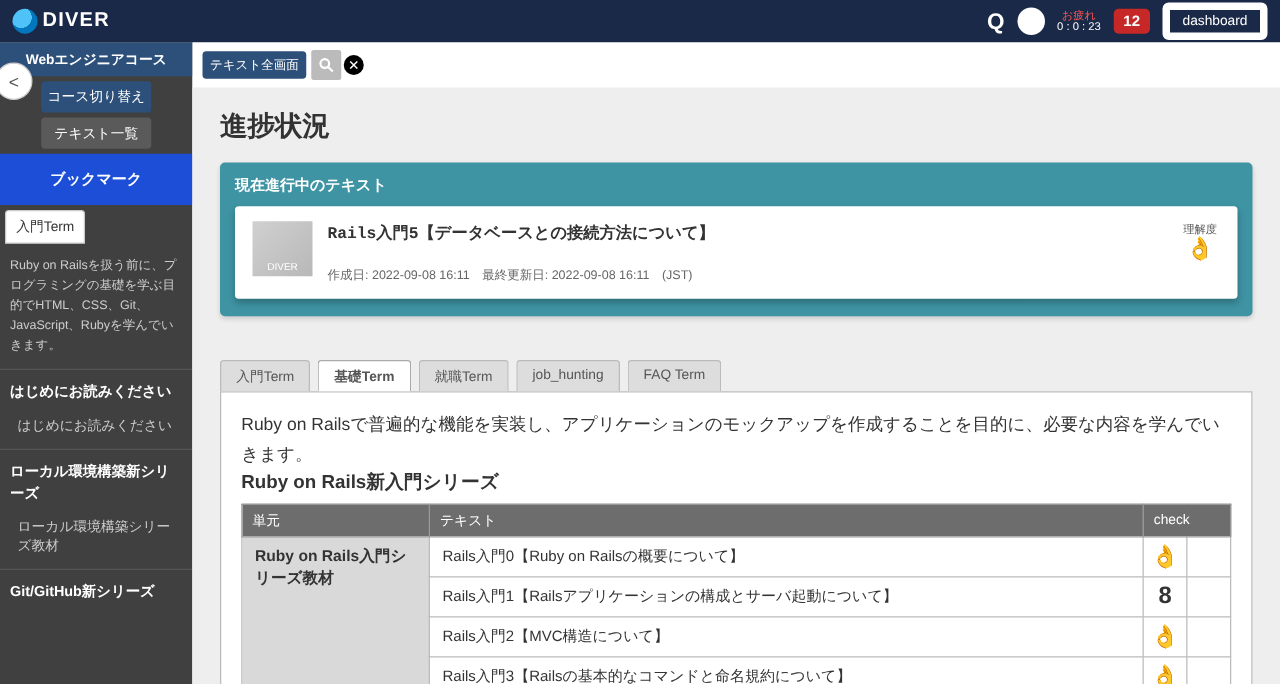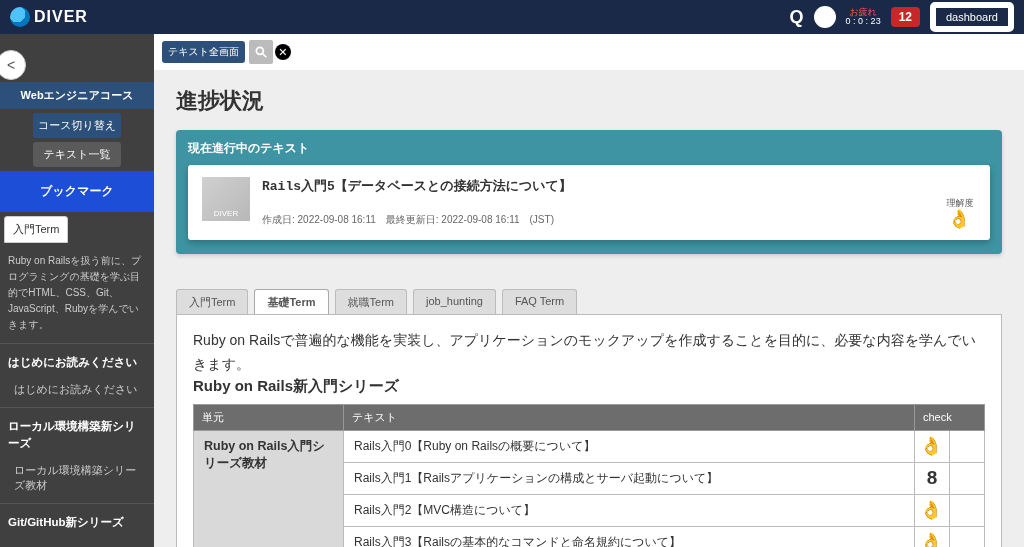--- a/index.html
+++ b/index.html
@@ -17,21 +17,21 @@
 .num-badge { background:#c62828; color:#fff; padding:3px 8px; border-radius:4px; font-size:12px; font-weight:700;}
 .dash-btn { border:6px solid #ffffff; color:#fff; padding:3px 10px; border-radius:5px; font-size:11px; background:transparent; }
 
 .layout { display:flex; min-height:calc(100vh - 34px); }
 
 
 .circle-handle { position:absolute; left:-4px; top:50px; width:30px; height:30px; border-radius:50%; background:#fff; border:1px solid #ccc; display:flex; align-items:center; justify-content:center; font-size:14px; color:#555; z-index:5;}
 
 
 .sidebar { width:154px; background:#404040; color:#ddd; font-size:11px; display:flex; flex-direction:column; position:relative;}
-.course-title { background:#2d507a; text-align:center; padding:6px 2px; font-size:11px; font-weight:700; color:#fff;margin-top:48px;}
+.course-title { background:#2d507a; text-align:center; padding:6px 2px; font-size:11px; font-weight:700; color:#fff;}
 .btn-stack { display:flex; flex-direction:column; align-items:center; gap:4px; padding:4px 6px;}
 .pill { width:88px; text-align:center; padding:5px 0; border-radius:3px; font-size:11px; color:#fff;}
 .pill.blue{ background:#2d507a;}
 .pill.gray{ background:#5a5a5a;}
 .bookmark { background:#1d4ed8; color:#fff; text-align:center; padding:12px 0; font-size:12px; font-weight:700;}
 .side-tab { background:#fff; color:#333; padding:5px 8px; border:1px solid #ccc; font-size:11px; border-radius:3px 3px 0 0; margin:4px 4px 0 4px; width:fit-content;}
 .side-block { padding:10px 8px; font-size:10px; line-height:1.6; color:#ccc;}
 .side-head { font-weight:700; color:#fff; padding:10px 8px 6px 8px; font-size:11.5px; line-height:1.4; border-top:1px solid #555;}
 .side-item { padding:6px 10px 10px 14px; font-size:11px; color:#ccc; line-height:1.4;}
 
@@ -46,21 +46,21 @@
 .content { background:#eeeeee; flex:1; padding:10px 22px 30px 22px; }
 .h1 { font-size:22px; font-weight:700; margin:6px 0 14px 0; }
 
 .teal-card { background:#3e94a3; border-radius:4px; padding:10px 12px 14px 12px; box-shadow:0 2px 4px rgba(0,0,0,.15);}
 .teal-title { color:#fff; font-size:12px; font-weight:700; margin-bottom:8px;}
 .white-card { background:#fff; border-radius:3px; padding:12px 14px; display:flex; align-items:flex-start; gap:12px; box-shadow:0 3px 6px rgba(0,0,0,.25);}
 .thumb { width:48px; height:44px; background:linear-gradient(135deg,#d0d0d0,#b8b8b8); display:flex; align-items:flex-end; justify-content:center; font-size:8px; color:#fff; padding-bottom:3px;}
 .wc-body { flex:1; }
 .wc-title { font-size:13px; font-weight:700; margin-bottom:18px;font-family:Liberation Mono, monospace;}
 .wc-meta { font-size:10px; color:#666;}
-.rikai { width:32px; text-align:center; font-size:9px; color:#555;margin-top:20px;}
+.rikai { width:32px; text-align:center; font-size:9px; color:#555;}
 .ok { font-size:18px; color:#f0a500; line-height:1;}
 
 .tabs { display:flex; gap:0; margin-top:34px; border-bottom:1px solid transparent;}
 .tab { background:#ddd; color:#555; font-size:11px; padding:5px 12px 4px 12px; border:1px solid #bbb; border-bottom:none; border-radius:3px 3px 0 0; margin-right:6px; position:relative; top:1px;}
 .tab.active { background:#fff; font-weight:700; border-color:#aaa;}
 
 .term-box { background:#fff; border:1px solid #bbb; padding:14px 16px 20px 16px; }
 .term-desc { font-size:14px; line-height:1.7; }
 .series-h { font-size:15px; font-weight:700; margin-bottom:8px;}
 

